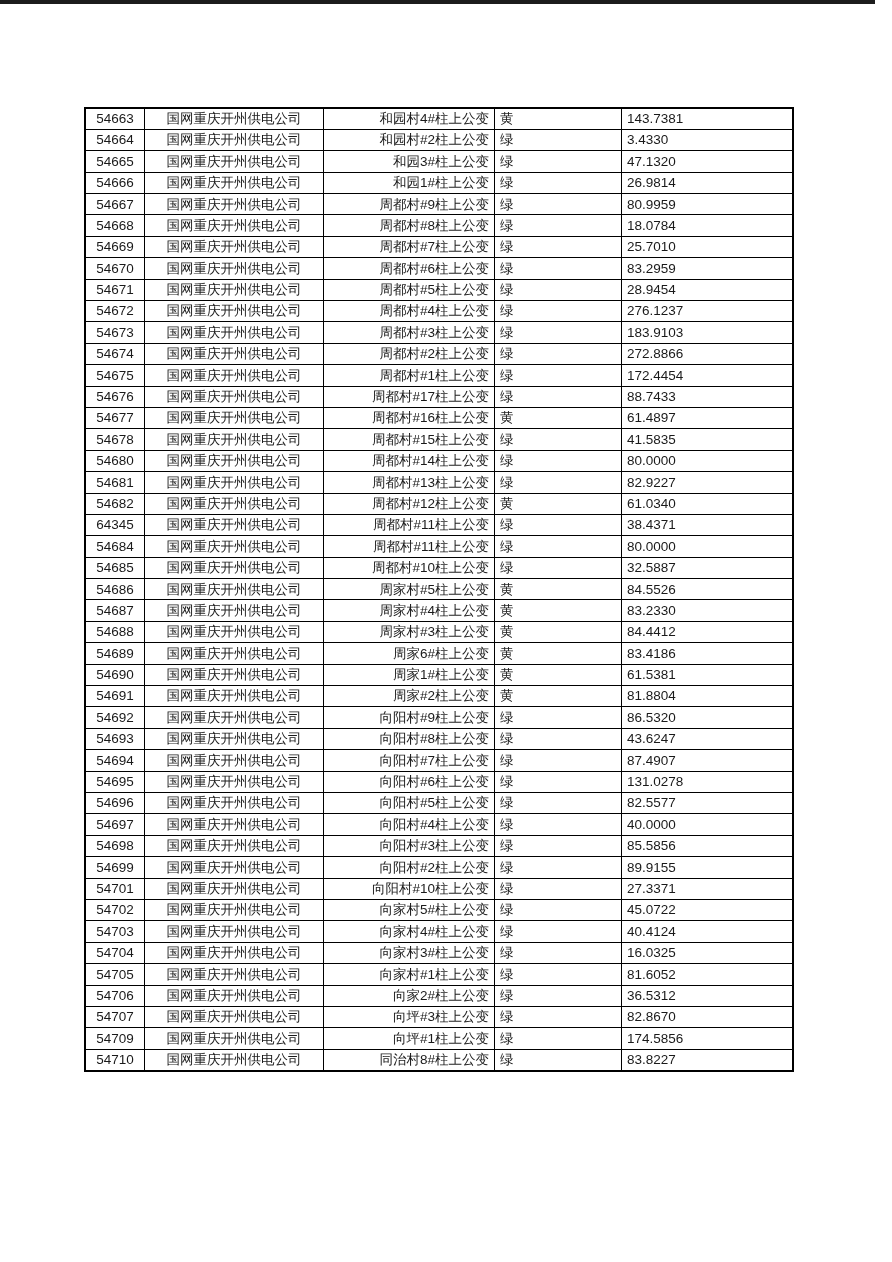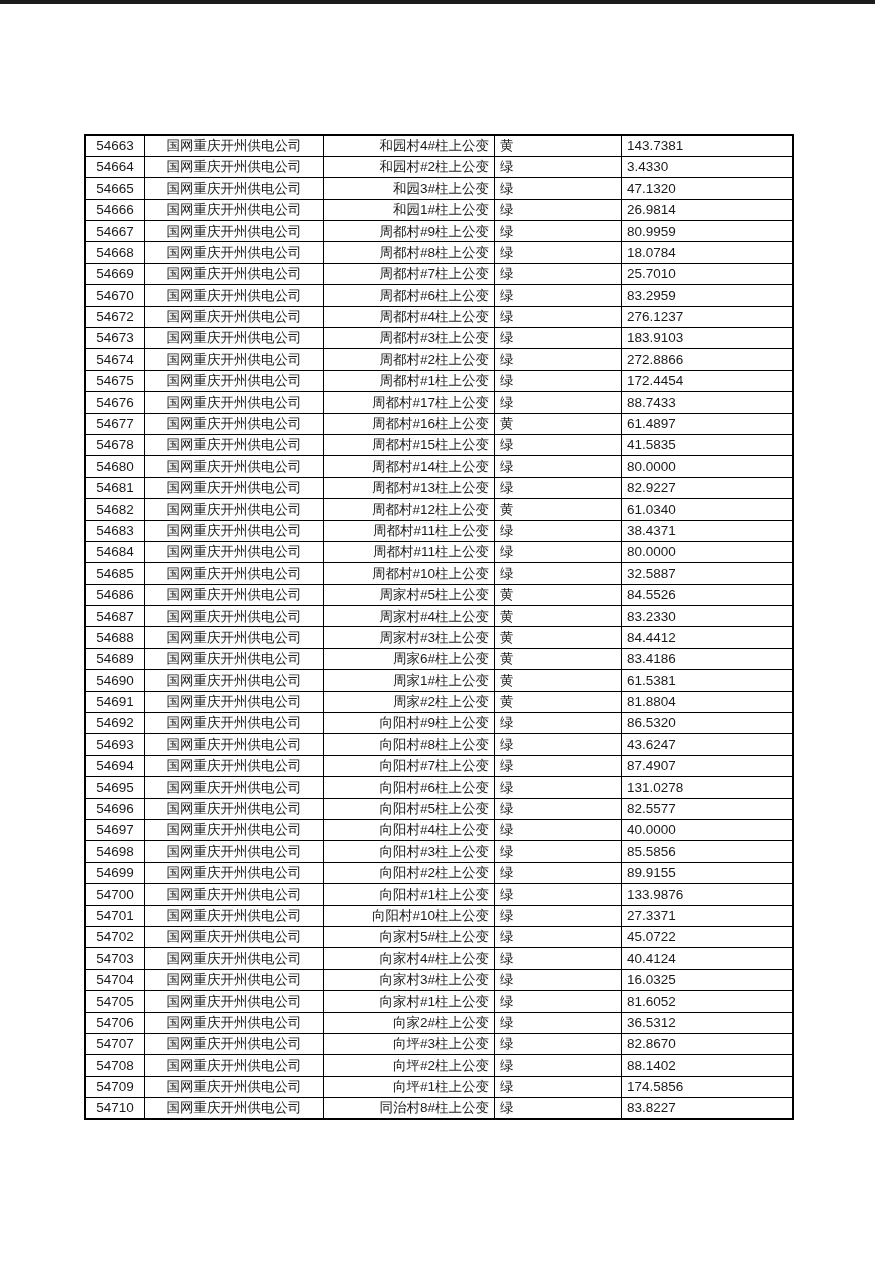--- a/index.html
+++ b/index.html
@@ -24,21 +24,20 @@
     background: #1c1c1c;
   }
   table.data-table {
     position: absolute;
     left: 84px;
     top: 107px;
     width: 702px;
     border-collapse: collapse;
     table-layout: fixed;
     border: 2px solid #000000;
-    margin-top: 27px;
   }
   table.data-table tr {
     height: 21.4px;
   }
   table.data-table td {
     border: 1px solid #000000;
     padding: 0 5px;
     font-size: 13.5px;
     color: #1a1a1a;
     white-space: nowrap;
@@ -109,20 +108,27 @@
           <td class="col-value">25.7010</td>
         </tr>
         <tr>
           <td class="col-id">54670</td>
           <td class="col-company">国网重庆开州供电公司</td>
           <td class="col-device">周都村#6柱上公变</td>
           <td class="col-status">绿</td>
           <td class="col-value">83.2959</td>
         </tr>
         <tr>
+          <td class="col-id">54671</td>
+          <td class="col-company">国网重庆开州供电公司</td>
+          <td class="col-device">周都村#5柱上公变</td>
+          <td class="col-status">绿</td>
+          <td class="col-value">28.9454</td>
+        </tr>
+        <tr>
           <td class="col-id">54672</td>
           <td class="col-company">国网重庆开州供电公司</td>
           <td class="col-device">周都村#4柱上公变</td>
           <td class="col-status">绿</td>
           <td class="col-value">276.1237</td>
         </tr>
         <tr>
           <td class="col-id">54673</td>
           <td class="col-company">国网重庆开州供电公司</td>
           <td class="col-device">周都村#3柱上公变</td>
@@ -179,21 +185,21 @@
           <td class="col-value">82.9227</td>
         </tr>
         <tr>
           <td class="col-id">54682</td>
           <td class="col-company">国网重庆开州供电公司</td>
           <td class="col-device">周都村#12柱上公变</td>
           <td class="col-status">黄</td>
           <td class="col-value">61.0340</td>
         </tr>
         <tr>
-          <td class="col-id">54683</td>
+          <td class="col-id">64345</td>
           <td class="col-company">国网重庆开州供电公司</td>
           <td class="col-device">周都村#11柱上公变</td>
           <td class="col-status">绿</td>
           <td class="col-value">38.4371</td>
         </tr>
         <tr>
           <td class="col-id">54684</td>
           <td class="col-company">国网重庆开州供电公司</td>
           <td class="col-device">周都村#11柱上公变</td>
           <td class="col-status">绿</td>
@@ -298,27 +304,20 @@
           <td class="col-value">85.5856</td>
         </tr>
         <tr>
           <td class="col-id">54699</td>
           <td class="col-company">国网重庆开州供电公司</td>
           <td class="col-device">向阳村#2柱上公变</td>
           <td class="col-status">绿</td>
           <td class="col-value">89.9155</td>
         </tr>
         <tr>
-          <td class="col-id">54700</td>
-          <td class="col-company">国网重庆开州供电公司</td>
-          <td class="col-device">向阳村#1柱上公变</td>
-          <td class="col-status">绿</td>
-          <td class="col-value">133.9876</td>
-        </tr>
-        <tr>
           <td class="col-id">54701</td>
           <td class="col-company">国网重庆开州供电公司</td>
           <td class="col-device">向阳村#10柱上公变</td>
           <td class="col-status">绿</td>
           <td class="col-value">27.3371</td>
         </tr>
         <tr>
           <td class="col-id">54702</td>
           <td class="col-company">国网重庆开州供电公司</td>
           <td class="col-device">向家村5#柱上公变</td>
@@ -352,27 +351,20 @@
           <td class="col-device">向家2#柱上公变</td>
           <td class="col-status">绿</td>
           <td class="col-value">36.5312</td>
         </tr>
         <tr>
           <td class="col-id">54707</td>
           <td class="col-company">国网重庆开州供电公司</td>
           <td class="col-device">向坪#3柱上公变</td>
           <td class="col-status">绿</td>
           <td class="col-value">82.8670</td>
-        </tr>
-        <tr>
-          <td class="col-id">54708</td>
-          <td class="col-company">国网重庆开州供电公司</td>
-          <td class="col-device">向坪#2柱上公变</td>
-          <td class="col-status">绿</td>
-          <td class="col-value">88.1402</td>
         </tr>
         <tr>
           <td class="col-id">54709</td>
           <td class="col-company">国网重庆开州供电公司</td>
           <td class="col-device">向坪#1柱上公变</td>
           <td class="col-status">绿</td>
           <td class="col-value">174.5856</td>
         </tr>
         <tr>
           <td class="col-id">54710</td>

